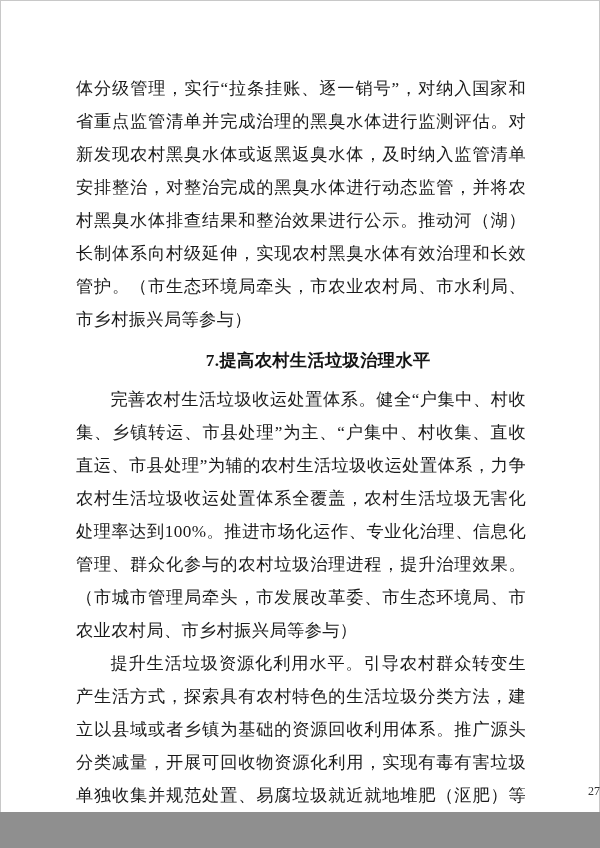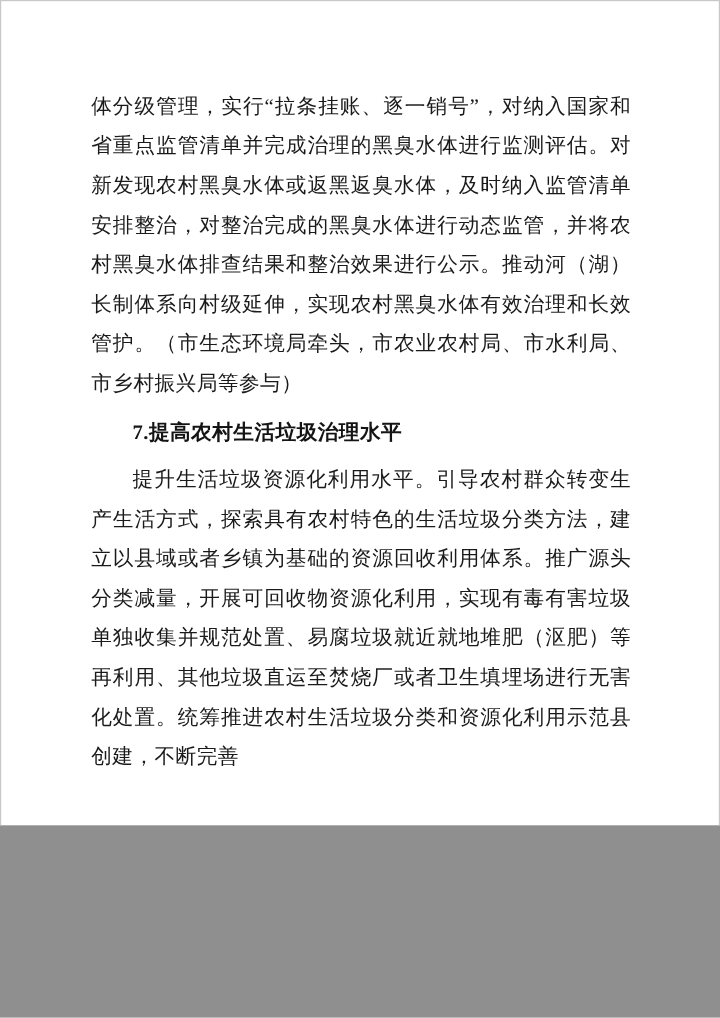--- a/index.html
+++ b/index.html
@@ -6,21 +6,21 @@
     margin: 0;
     padding: 0;
     background: #8f8f8f;
   }
   body {
     font-family: "Liberation Serif", "DejaVu Serif", serif;
   }
   .page {
     position: relative;
     width: 600px;
-    height: 688px;
+    height: 812px;
     margin: 0 auto;
     background: #ffffff;
     box-sizing: border-box;
     overflow: hidden;
   }
   .page-border {
     position: absolute;
     left: 0;
     top: 0;
     width: 600px;
@@ -49,20 +49,21 @@
     text-indent: 34.4px;
   }
   .heading {
     font-size: 17.2px;
     line-height: 33px;
     color: #141414;
     font-weight: bold;
     text-indent: 34.4px;
     margin: 0;
     letter-spacing: 0.4px;
+    text-align: center;
   }
   .gap-sm { height: 6px; }
   .gap-md { height: 8px; }
   .page-number {
     position: absolute;
     left: 0;
     right: 0;
     top: 784px;
     text-align: right;
     font-size: 12px;
@@ -74,17 +75,18 @@
 <body>
 
 <div class="page">
   <div class="page-border"></div>
 
   <div class="content">
     <p class="para">体分级管理，实行“拉条挂账、逐一销号”，对纳入国家和省重点监管清单并完成治理的黑臭水体进行监测评估。对新发现农村黑臭水体或返黑返臭水体，及时纳入监管清单安排整治，对整治完成的黑臭水体进行动态监管，并将农村黑臭水体排查结果和整治效果进行公示。推动河（湖）长制体系向村级延伸，实现农村黑臭水体有效治理和长效管护。（市生态环境局牵头，市农业农村局、市水利局、市乡村振兴局等参与）</p>
     <div class="gap-md"></div>
     <h2 class="heading">7.提高农村生活垃圾治理水平</h2>
     <div class="gap-sm"></div>
+    <p class="para indent">完善农村生活垃圾收运处置体系。健全“户集中、村收集、乡镇转运、市县处理”为主、“户集中、村收集、直收直运、市县处理”为辅的农村生活垃圾收运处置体系，力争农村生活垃圾收运处置体系全覆盖，农村生活垃圾无害化处理率达到100%。推进市场化运作、专业化治理、信息化管理、群众化参与的农村垃圾治理进程，提升治理效果。（市城市管理局牵头，市发展改革委、市生态环境局、市农业农村局、市乡村振兴局等参与）</p>
     <p class="para indent">提升生活垃圾资源化利用水平。引导农村群众转变生产生活方式，探索具有农村特色的生活垃圾分类方法，建立以县域或者乡镇为基础的资源回收利用体系。推广源头分类减量，开展可回收物资源化利用，实现有毒有害垃圾单独收集并规范处置、易腐垃圾就近就地堆肥（沤肥）等再利用、其他垃圾直运至焚烧厂或者卫生填埋场进行无害化处置。统筹推进农村生活垃圾分类和资源化利用示范县创建，不断完善</p>
   </div>
 
   <div class="page-number">27</div>
 </div>
 
 </body></html>

